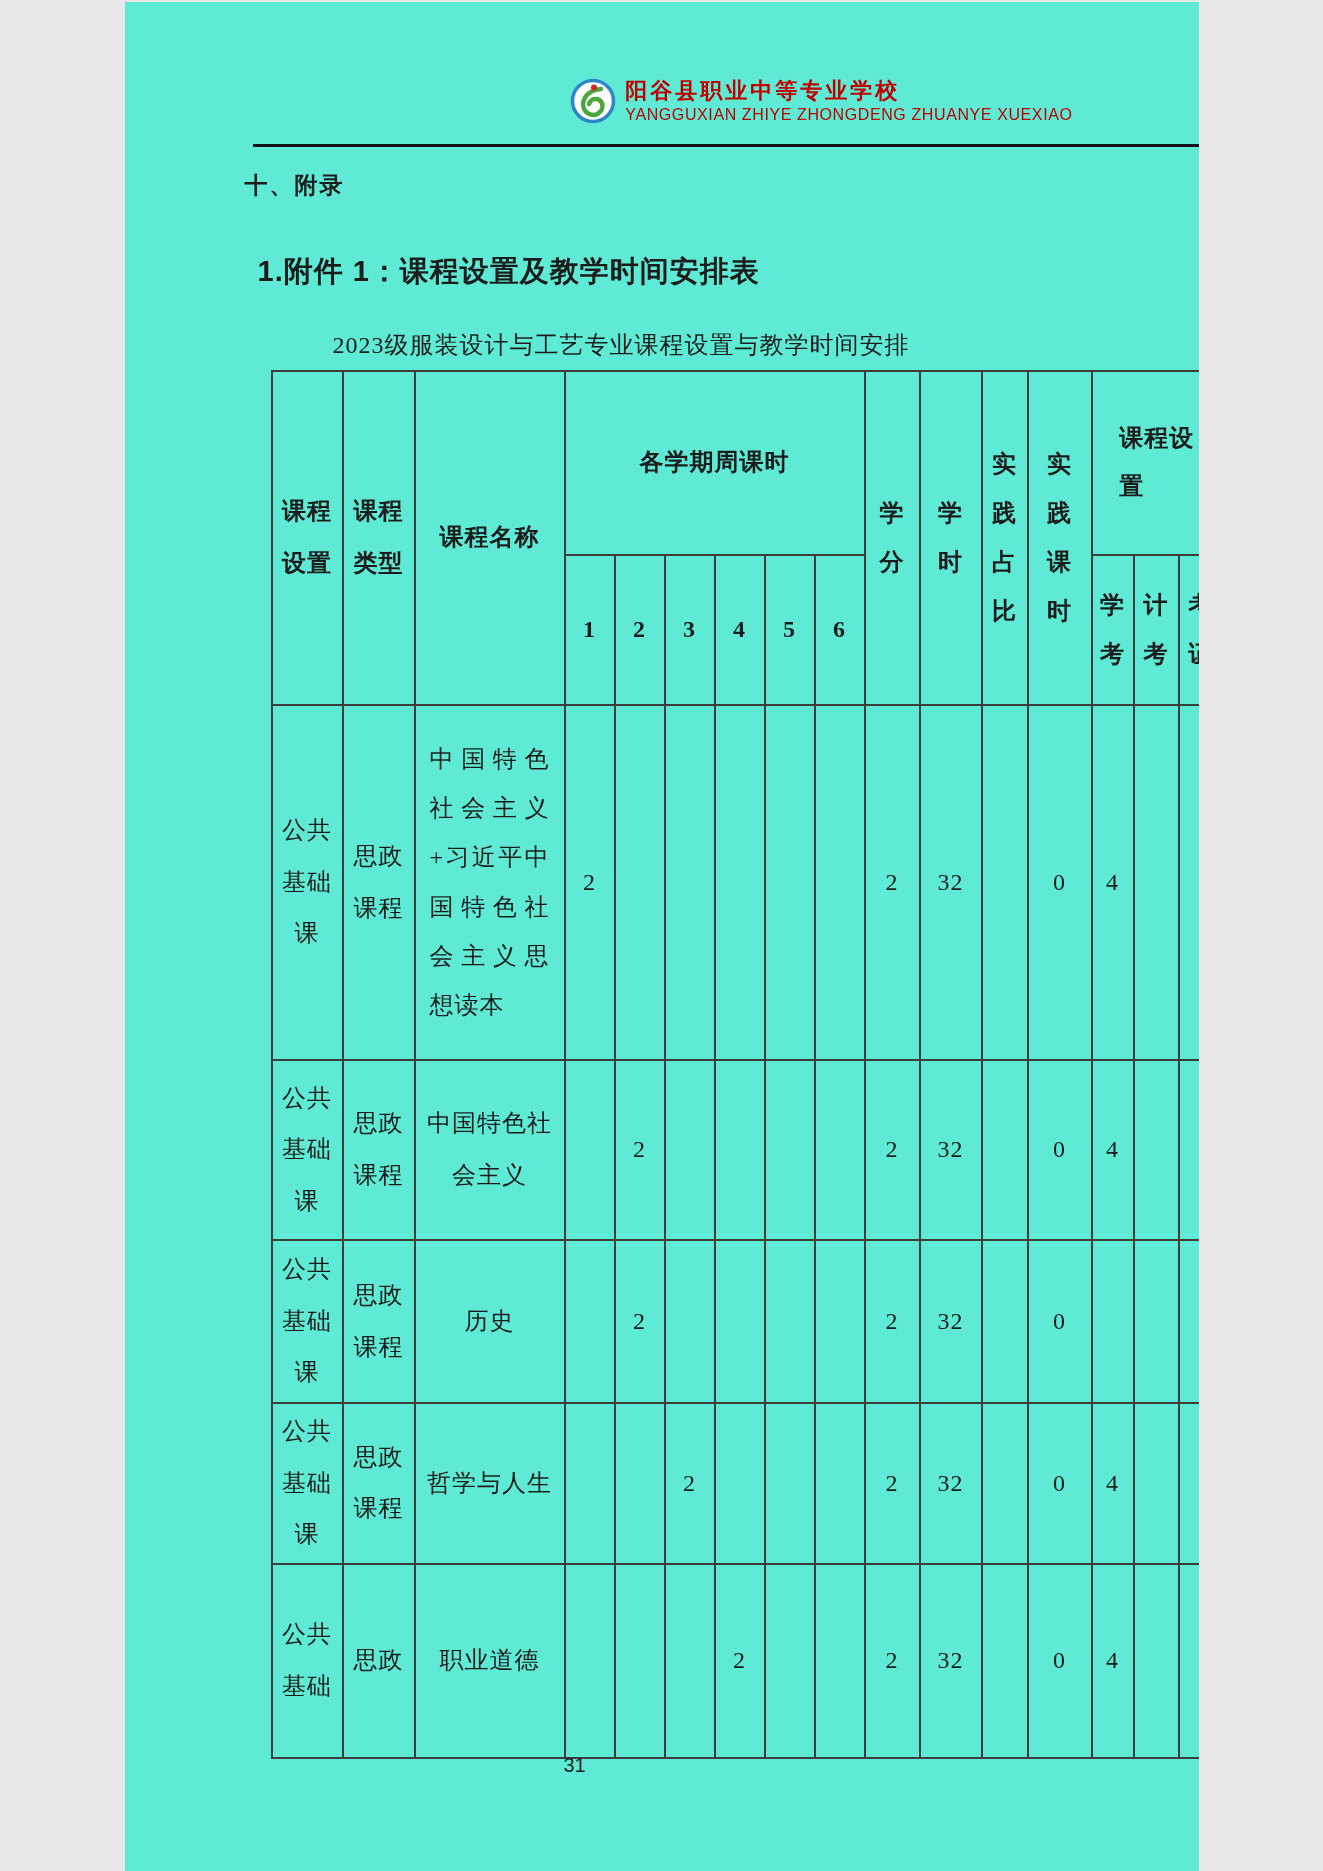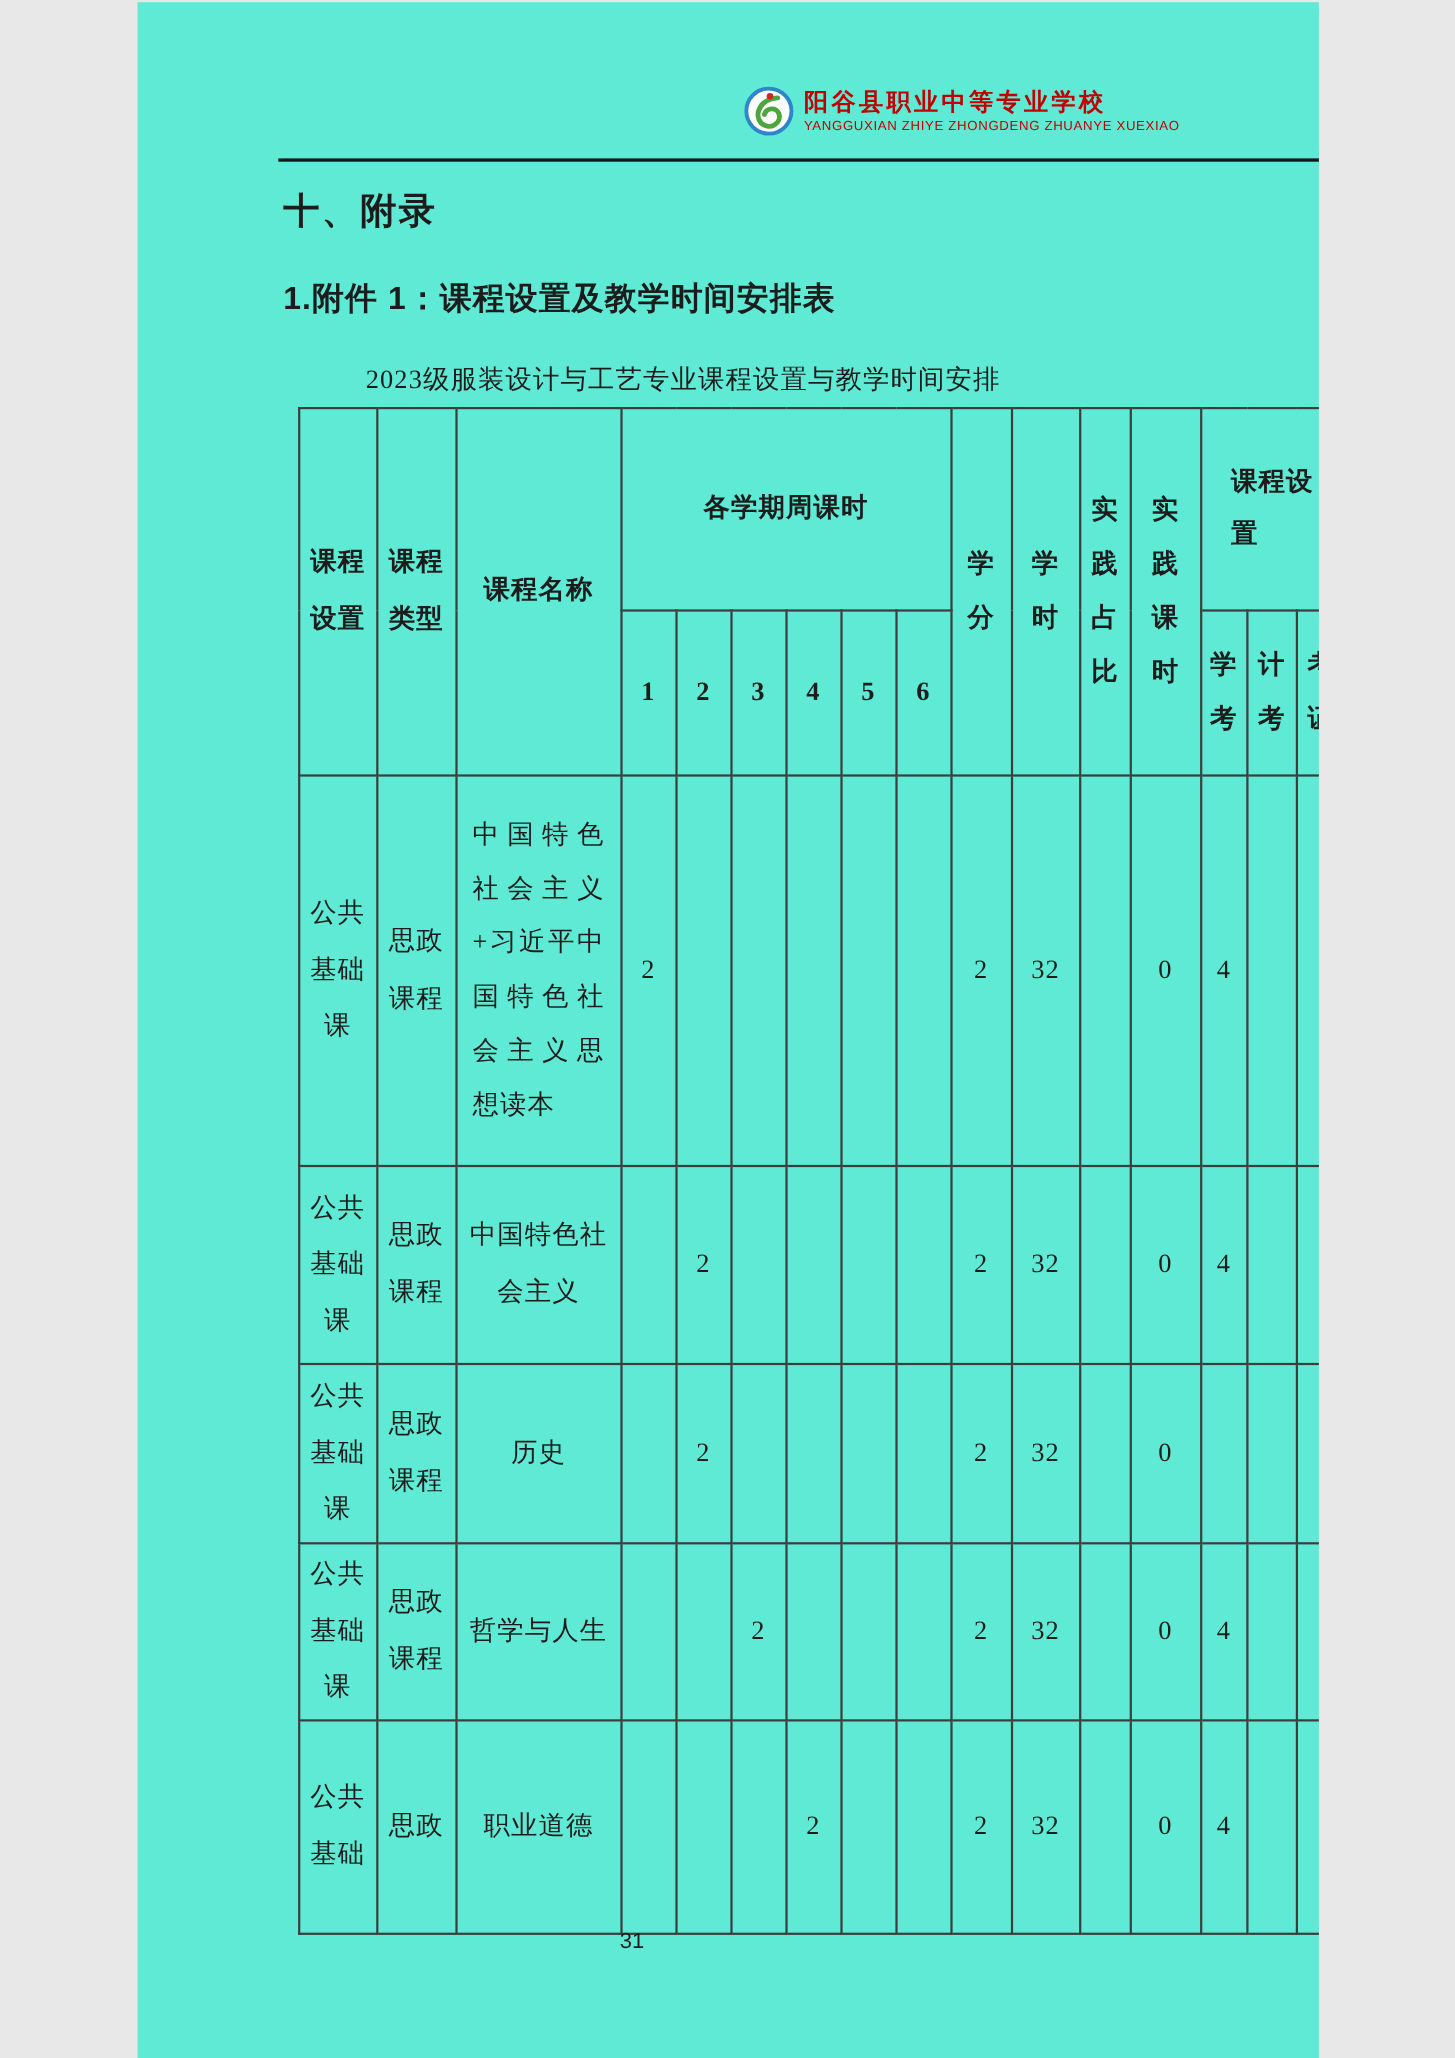--- a/index.html
+++ b/index.html
@@ -17,31 +17,31 @@
   .brand{
     position:absolute; top:76px; right:126px;
     display:flex; align-items:center; gap:9px;
   }
   .brand-text{display:flex; flex-direction:column; line-height:1.1;}
   .brand-cn{
     font-size:22px; font-weight:bold; color:#c00000;
     letter-spacing:3px; font-family:"Liberation Serif", serif;
   }
   .brand-en{
-    font-size:12px; color:#c00000; letter-spacing:0.6px; margin-top:3px;
+    font-size:16px; color:#c00000; letter-spacing:0.6px; margin-top:3px;
     font-family:"Liberation Sans", sans-serif;
   }
   .header-rule{
     position:absolute; top:142px; left:128px; width:1069px; height:3px;
     background:#14141e;
   }
   
   .section-title{
-    position:absolute; top:168px; left:133px;
-    font-size:33px; font-weight:bold;
+    position:absolute; top:168px; left:120px;
+    font-size:23px; font-weight:bold;
     font-family:"Liberation Sans", sans-serif;
     letter-spacing:2px;
   }
   .attachment-title{
     position:absolute; top:250px; left:133px;
     font-size:29px; font-weight:bold;
     font-family:"Liberation Sans", sans-serif;
     letter-spacing:1px;
   }
   .table-caption{

